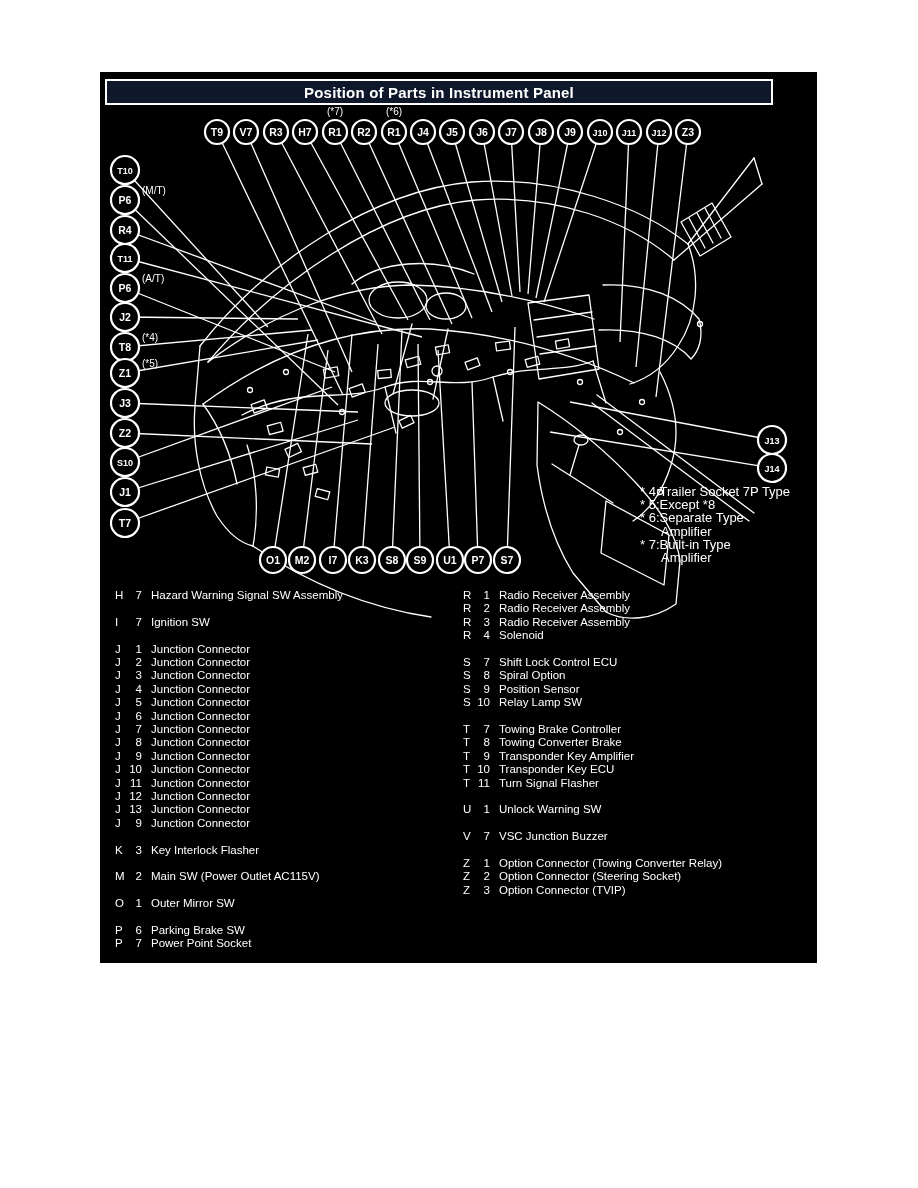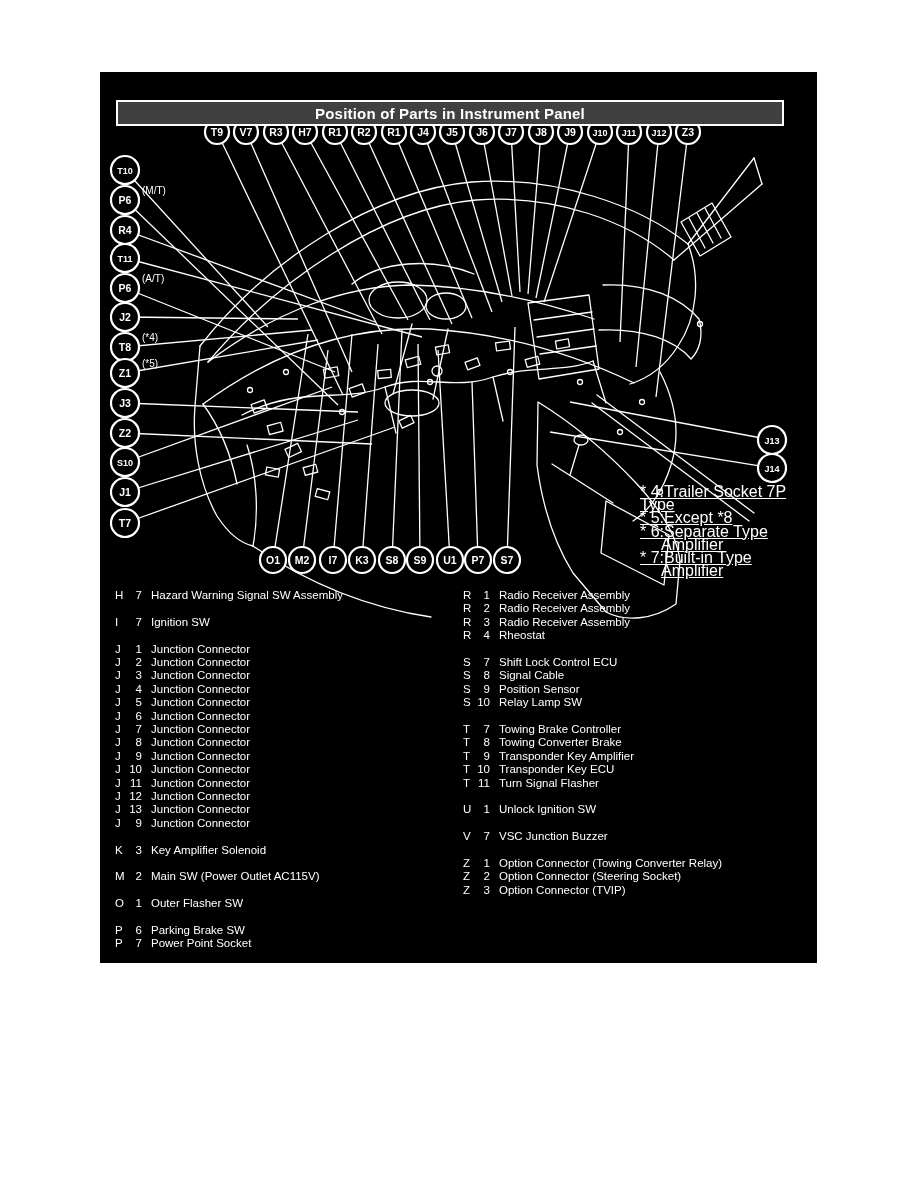--- a/index.html
+++ b/index.html
@@ -1,30 +1,30 @@
 <!DOCTYPE html>
 <html><head>
 <meta charset="utf-8">
 <style>
   html,body{margin:0;padding:0;background:#fff;}
   .page{position:relative;width:918px;height:1188px;background:#ffffff;overflow:hidden;
         font-family:"Liberation Sans",sans-serif;}
   .panel{position:absolute;left:100px;top:72px;width:717px;height:891px;background:#000;}
   .diagram-svg{position:absolute;left:0;top:0;}
-  .title-box{position:absolute;left:16px;top:7px;width:664px;height:22px;border:2px solid #fff;
-             display:flex;align-items:center;justify-content:center;background:#404040;z-index:3;margin-top:21px;}
+  .title-box{position:absolute;left:5px;top:7px;width:664px;height:22px;border:2px solid #fff;
+             display:flex;align-items:center;justify-content:center;background:#0f172a;z-index:3;}
   .title-text{color:#fff;font-weight:bold;font-size:15px;letter-spacing:.2px;}
   .legend{position:absolute;color:#fff;font-size:11.5px;line-height:13.4px;z-index:3;}
   .legend-left{left:15px;top:517px;}
   .legend-right{left:363px;top:517px;}
   .legend-group{margin-bottom:13.4px;}
   .legend-row{display:flex;white-space:pre;}
   .lr-code{width:13px;flex:none;}
   .lr-num{width:14px;flex:none;text-align:right;margin-right:9px;}
-  .footnotes{position:absolute;left:540px;top:413px;color:#fff;font-size:16px;line-height:13.2px;z-index:3;text-decoration:underline;}
+  .footnotes{position:absolute;left:540px;top:413px;color:#fff;font-size:13px;line-height:13.2px;z-index:3;}
   .fn-line.indent{padding-left:21px;}
 </style>
 </head>
 <body>
 
 <div class="page">
   <div class="panel">
 
     <div class="title-box">
       <span class="title-text">Position of Parts in Instrument Panel</span>
@@ -336,55 +336,55 @@
           <div class="legend-row"><span class="lr-code">J</span><span class="lr-num">7</span><span class="lr-name">Junction Connector</span></div>
           <div class="legend-row"><span class="lr-code">J</span><span class="lr-num">8</span><span class="lr-name">Junction Connector</span></div>
           <div class="legend-row"><span class="lr-code">J</span><span class="lr-num">9</span><span class="lr-name">Junction Connector</span></div>
           <div class="legend-row"><span class="lr-code">J</span><span class="lr-num">10</span><span class="lr-name">Junction Connector</span></div>
           <div class="legend-row"><span class="lr-code">J</span><span class="lr-num">11</span><span class="lr-name">Junction Connector</span></div>
           <div class="legend-row"><span class="lr-code">J</span><span class="lr-num">12</span><span class="lr-name">Junction Connector</span></div>
           <div class="legend-row"><span class="lr-code">J</span><span class="lr-num">13</span><span class="lr-name">Junction Connector</span></div>
           <div class="legend-row"><span class="lr-code">J</span><span class="lr-num">9</span><span class="lr-name">Junction Connector</span></div>
         </div>
         <div class="legend-group">
-          <div class="legend-row"><span class="lr-code">K</span><span class="lr-num">3</span><span class="lr-name">Key Amplifier Solenoid</span></div>
+          <div class="legend-row"><span class="lr-code">K</span><span class="lr-num">3</span><span class="lr-name">Key Interlock Flasher</span></div>
         </div>
         <div class="legend-group">
           <div class="legend-row"><span class="lr-code">M</span><span class="lr-num">2</span><span class="lr-name">Main SW (Power Outlet AC115V)</span></div>
         </div>
         <div class="legend-group">
-          <div class="legend-row"><span class="lr-code">O</span><span class="lr-num">1</span><span class="lr-name">Outer Flasher SW</span></div>
+          <div class="legend-row"><span class="lr-code">O</span><span class="lr-num">1</span><span class="lr-name">Outer Mirror SW</span></div>
         </div>
         <div class="legend-group">
           <div class="legend-row"><span class="lr-code">P</span><span class="lr-num">6</span><span class="lr-name">Parking Brake SW</span></div>
           <div class="legend-row"><span class="lr-code">P</span><span class="lr-num">7</span><span class="lr-name">Power Point Socket</span></div>
         </div>
       </div>
     <div class="legend legend-right" id="legend-right">
         <div class="legend-group">
           <div class="legend-row"><span class="lr-code">R</span><span class="lr-num">1</span><span class="lr-name">Radio Receiver Assembly</span></div>
           <div class="legend-row"><span class="lr-code">R</span><span class="lr-num">2</span><span class="lr-name">Radio Receiver Assembly</span></div>
           <div class="legend-row"><span class="lr-code">R</span><span class="lr-num">3</span><span class="lr-name">Radio Receiver Assembly</span></div>
-          <div class="legend-row"><span class="lr-code">R</span><span class="lr-num">4</span><span class="lr-name">Rheostat</span></div>
+          <div class="legend-row"><span class="lr-code">R</span><span class="lr-num">4</span><span class="lr-name">Solenoid</span></div>
         </div>
         <div class="legend-group">
           <div class="legend-row"><span class="lr-code">S</span><span class="lr-num">7</span><span class="lr-name">Shift Lock Control ECU</span></div>
-          <div class="legend-row"><span class="lr-code">S</span><span class="lr-num">8</span><span class="lr-name">Signal Cable</span></div>
+          <div class="legend-row"><span class="lr-code">S</span><span class="lr-num">8</span><span class="lr-name">Spiral Option</span></div>
           <div class="legend-row"><span class="lr-code">S</span><span class="lr-num">9</span><span class="lr-name">Position Sensor</span></div>
           <div class="legend-row"><span class="lr-code">S</span><span class="lr-num">10</span><span class="lr-name">Relay Lamp SW</span></div>
         </div>
         <div class="legend-group">
           <div class="legend-row"><span class="lr-code">T</span><span class="lr-num">7</span><span class="lr-name">Towing Brake Controller</span></div>
           <div class="legend-row"><span class="lr-code">T</span><span class="lr-num">8</span><span class="lr-name">Towing Converter Brake</span></div>
           <div class="legend-row"><span class="lr-code">T</span><span class="lr-num">9</span><span class="lr-name">Transponder Key Amplifier</span></div>
           <div class="legend-row"><span class="lr-code">T</span><span class="lr-num">10</span><span class="lr-name">Transponder Key ECU</span></div>
           <div class="legend-row"><span class="lr-code">T</span><span class="lr-num">11</span><span class="lr-name">Turn Signal Flasher</span></div>
         </div>
         <div class="legend-group">
-          <div class="legend-row"><span class="lr-code">U</span><span class="lr-num">1</span><span class="lr-name">Unlock Ignition SW</span></div>
+          <div class="legend-row"><span class="lr-code">U</span><span class="lr-num">1</span><span class="lr-name">Unlock Warning SW</span></div>
         </div>
         <div class="legend-group">
           <div class="legend-row"><span class="lr-code">V</span><span class="lr-num">7</span><span class="lr-name">VSC Junction Buzzer</span></div>
         </div>
         <div class="legend-group">
           <div class="legend-row"><span class="lr-code">Z</span><span class="lr-num">1</span><span class="lr-name">Option Connector (Towing Converter Relay)</span></div>
           <div class="legend-row"><span class="lr-code">Z</span><span class="lr-num">2</span><span class="lr-name">Option Connector (Steering Socket)</span></div>
           <div class="legend-row"><span class="lr-code">Z</span><span class="lr-num">3</span><span class="lr-name">Option Connector (TVIP)</span></div>
         </div>
       </div>

